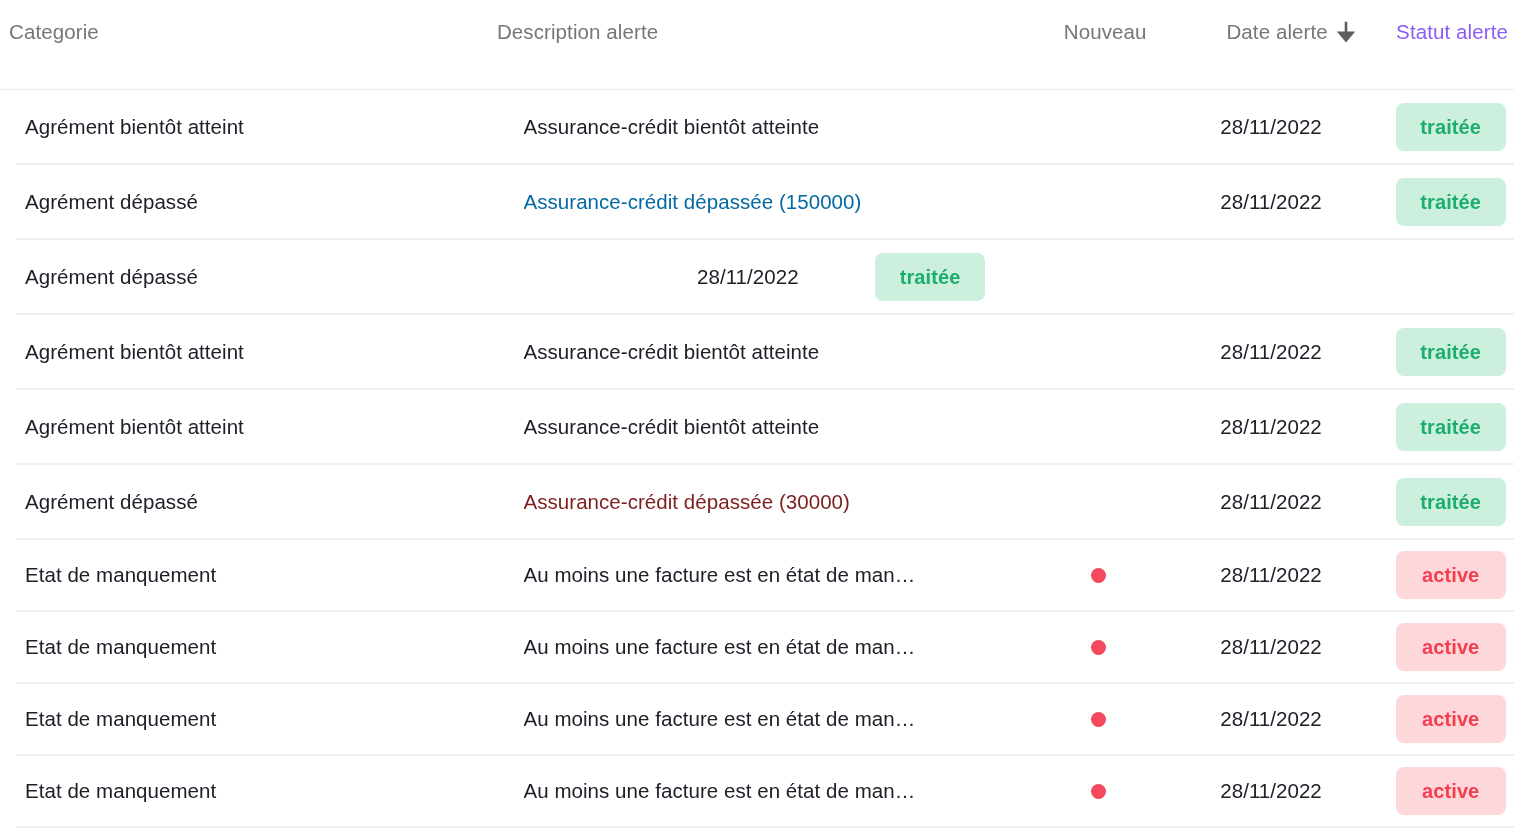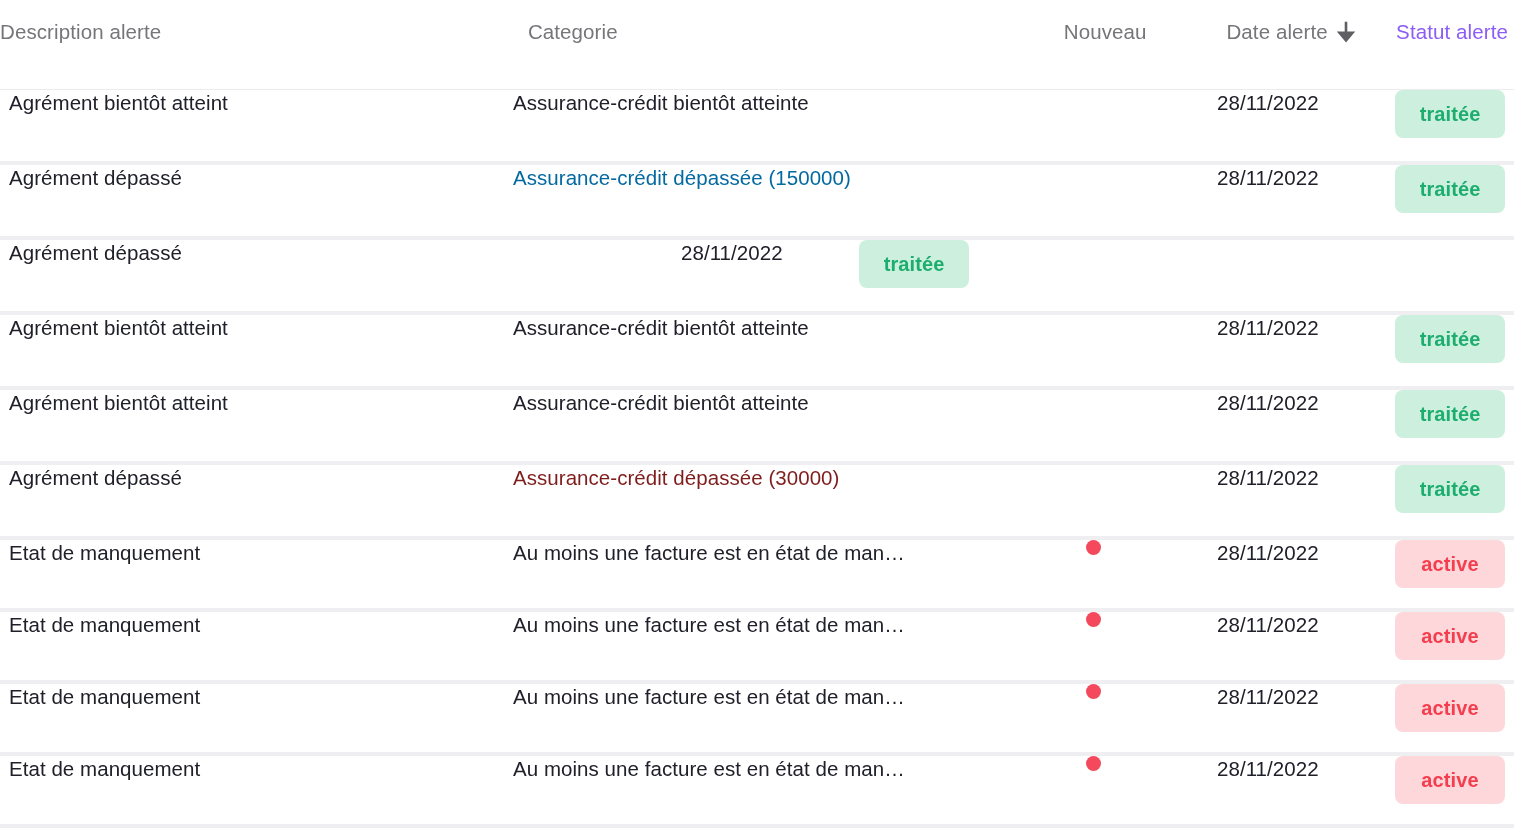--- a/index.html
+++ b/index.html
@@ -58,25 +58,26 @@
 
   
   .table-body {
     flex: 1 1 auto;
     display: flex;
     flex-direction: column;
   }
 
   .table-row {
     display: flex;
-    align-items: flex-start;
+    align-items: center;
     height: 75px;
     flex: 0 0 auto;
-    border-bottom: 4px solid #a21caf;
+    border-bottom: 2px solid #a21caf;
     background: #ffffff;
+    margin-left: 16px;
   }
   .table-row.compact { height: 72px; }
 
   .td {
     color: #20202a;
     font-size: 20.5px;
     font-weight: 400;
     line-height: 26px;
     letter-spacing: 0.05px;
     white-space: nowrap;
@@ -118,22 +119,22 @@
     letter-spacing: 0.1px;
     white-space: nowrap;
   }
 </style>
 </head>
 <body>
 
 <div class="alerts-table">
 
   <div class="table-header" style="border-bottom-color: rgb(236, 236, 238);">
+    <div class="th col-categorie" style="color: rgb(118, 118, 122);">Categorie</div>
     <div class="th col-description" style="color: rgb(118, 118, 122);">Description alerte</div>
-    <div class="th col-categorie" style="color: rgb(118, 118, 122);">Categorie</div>
     <div class="th col-nouveau" style="color: rgb(118, 118, 122); margin-left: 48px;">Nouveau</div>
     <div class="th col-date" style="color: rgb(118, 118, 122);">
       <span>Date alerte</span>
       <span class="sort-arrow-icon">
         <svg width="18" height="24" viewBox="0 0 18 24" aria-hidden="true">
           <path d="M9 2 L9 16 M9 19.5 L2.6 11.8 L15.4 11.8 Z" fill="#5f5f63" stroke="#5f5f63" stroke-width="2.6" stroke-linecap="square" stroke-linejoin="miter"></path>
         </svg>
       </span>
     </div>
     <div class="th col-statut" style="color: #8b5cf6;">Statut alerte</div>

